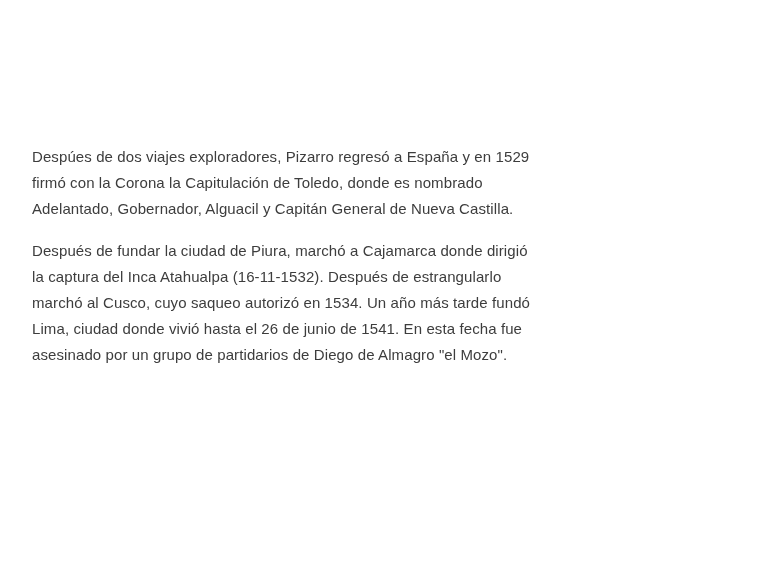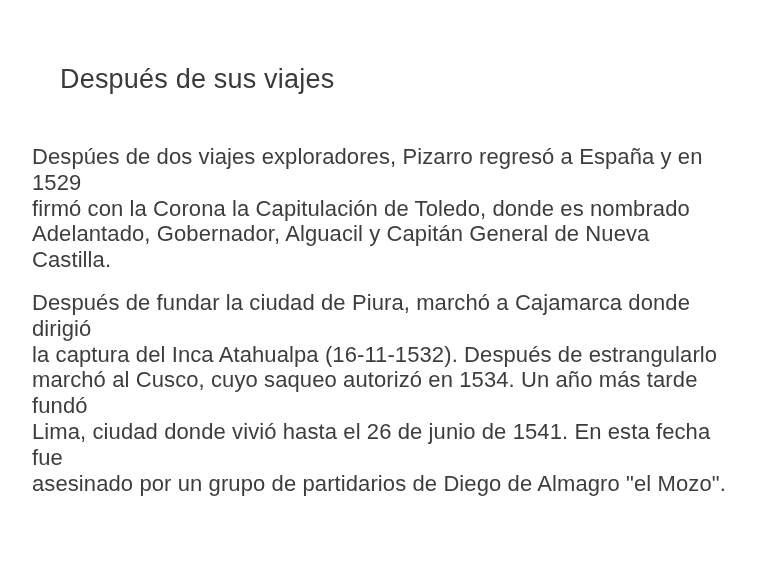--- a/index.html
+++ b/index.html
@@ -27,33 +27,32 @@
     color: #3a3a3a;
   }
   .slide-body {
     position: absolute;
     left: 32px;
     top: 144px;
     width: 700px;
   }
   .slide-paragraph {
     margin: 0 0 17px 0;
-    font-size: 22px;
+    font-size: 15px;
     font-weight: 400;
     line-height: 25.8px;
     letter-spacing: 0.1px;
     color: #3d3d3d;
     white-space: pre-line;
   }
 </style>
 </head>
 <body>
 
 <div class="slide">
-  <h1 class="slide-title">Después de sus viajes</h1>
 
   <div class="slide-body">
     <p class="slide-paragraph">Despúes de dos viajes exploradores, Pizarro regresó a España y en 1529
 firmó con la Corona la Capitulación de Toledo, donde es nombrado
 Adelantado, Gobernador, Alguacil y Capitán General de Nueva Castilla.</p>
 
     <p class="slide-paragraph">Después de fundar la ciudad de Piura, marchó a Cajamarca donde dirigió
 la captura del Inca Atahualpa (16-11-1532). Después de estrangularlo
 marchó al Cusco, cuyo saqueo autorizó en 1534. Un año más tarde fundó
 Lima, ciudad donde vivió hasta el 26 de junio de 1541. En esta fecha fue

